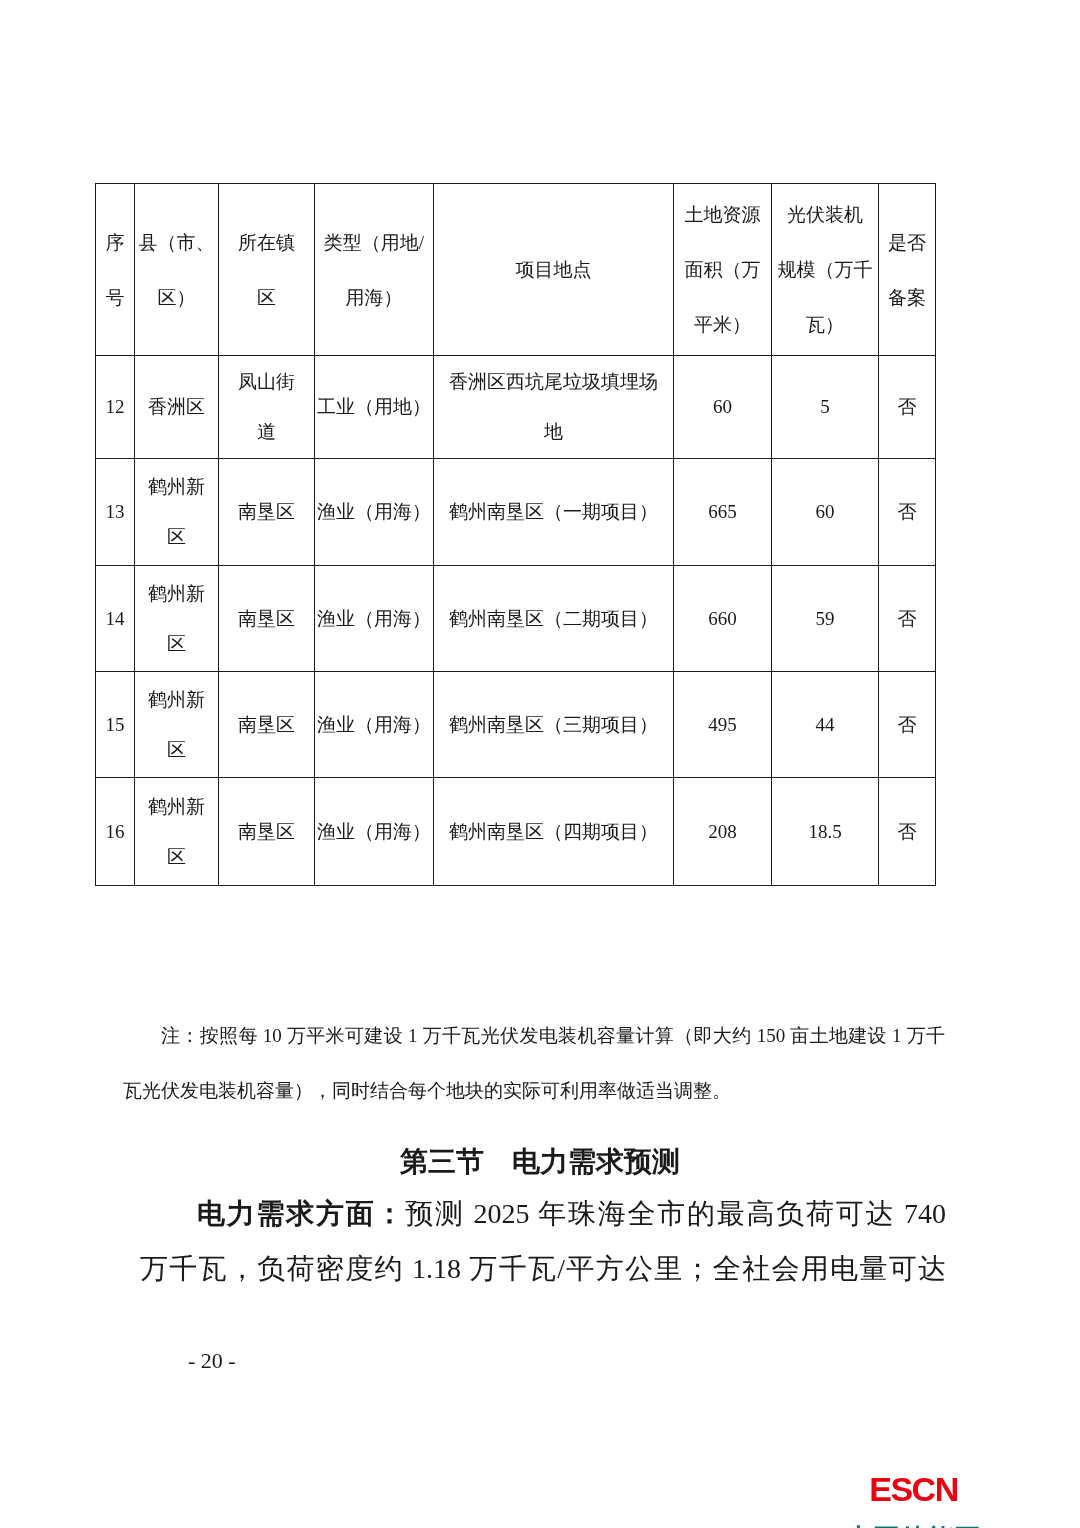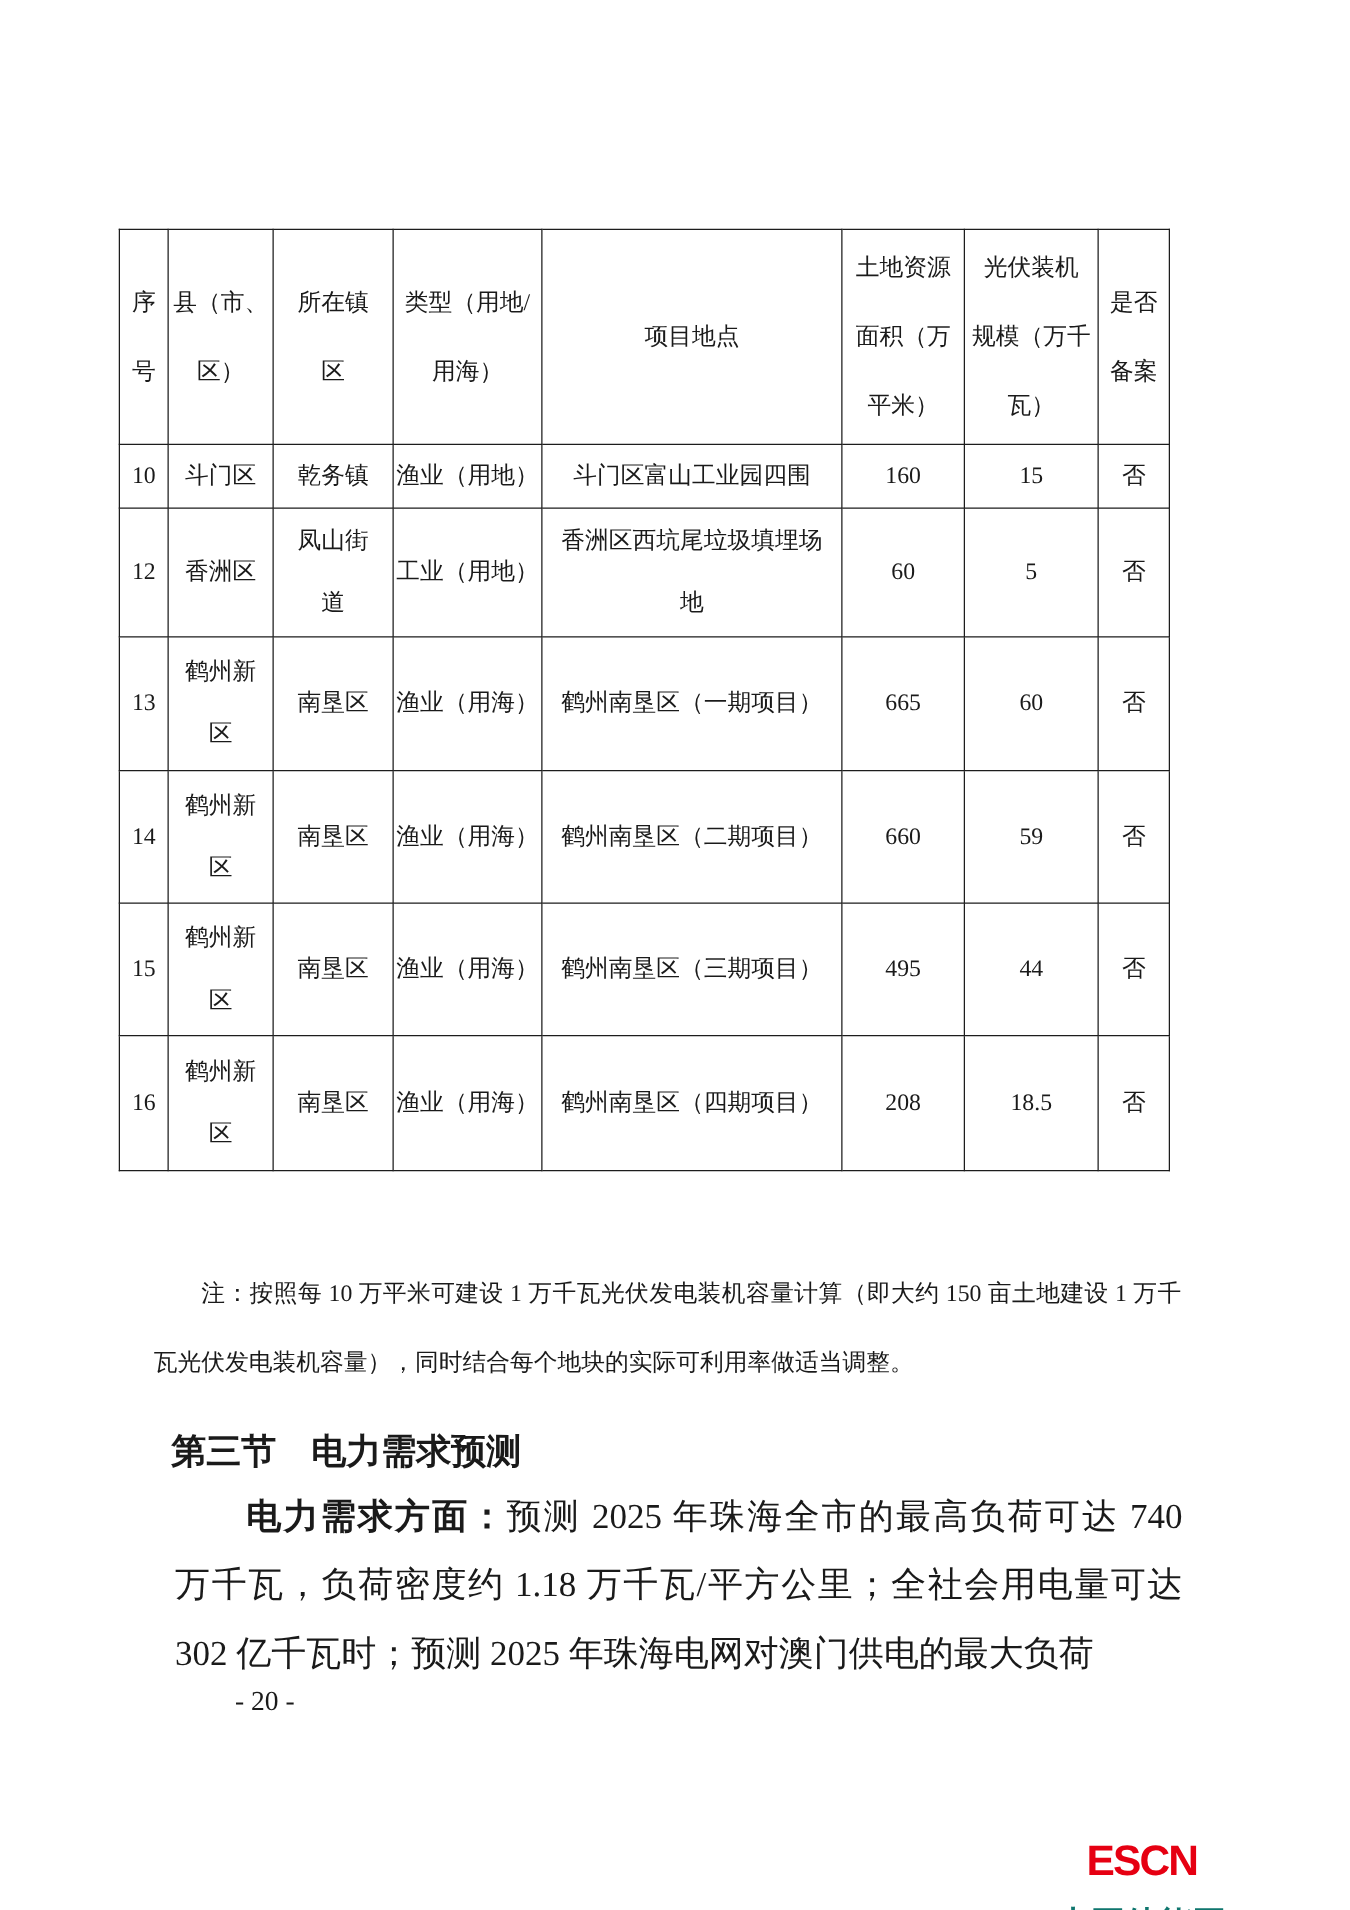--- a/index.html
+++ b/index.html
@@ -46,20 +46,21 @@
     text-align:justify;
     text-indent:38px;
   }
 
   
   .section-heading {
     position:absolute;
     left:137px;
     top:1120px;
     width:806px;
+    text-align:center;
     font-size:28px;
     font-weight:bold;
     line-height:38px;
   }
 
   
   .para {
     position:absolute;
     left:140px;
     top:1186px;
@@ -131,30 +132,20 @@
         <th>项目地点</th>
         <th>土地资源
 面积（万
 平米）</th>
         <th>光伏装机
 规模（万千
 瓦）</th>
         <th>是否
 备案</th>
       </tr>
-      <tr style="height:48px">
-        <td>10</td>
-        <td>斗门区</td>
-        <td>乾务镇</td>
-        <td>渔业（用地）</td>
-        <td>斗门区富山工业园四围</td>
-        <td>160</td>
-        <td>15</td>
-        <td>否</td>
-      </tr>
       <tr style="height:103px">
         <td>12</td>
         <td>香洲区</td>
         <td>凤山街
 道</td>
         <td>工业（用地）</td>
         <td>香洲区西坑尾垃圾填埋场
 地</td>
         <td>60</td>
         <td>5</td>
@@ -207,21 +198,20 @@
     </tbody>
   </table>
 
   <p class="note">注：按照每 10 万平米可建设 1 万千瓦光伏发电装机容量计算（即大约 150 亩土地建设 1 万千瓦光伏发电装机容量），同时结合每个地块的实际可利用率做适当调整。</p>
 
   <h2 class="section-heading">第三节　电力需求预测</h2>
 
   <div class="para">
     <div class="pline first"><span class="lead">电力需求方面：</span><span>预测 2025 年珠海全市的最高负荷可达 740</span></div>
     <div class="pline">万千瓦，负荷密度约 1.18 万千瓦/平方公里；全社会用电量可达</div>
-    <div class="pline last">302 亿千瓦时；预测 2025 年珠海电网对澳门供电的最大负荷</div>
   </div>
 
   <div class="page-num">- 20 -</div>
 
   <div class="logo">
     <span class="logo-en" style="color: rgb(230, 0, 18);">ESCN</span>
     <span class="logo-cn" style="color: #0f766e;">中国储能网</span>
   </div>
 
 </div>

